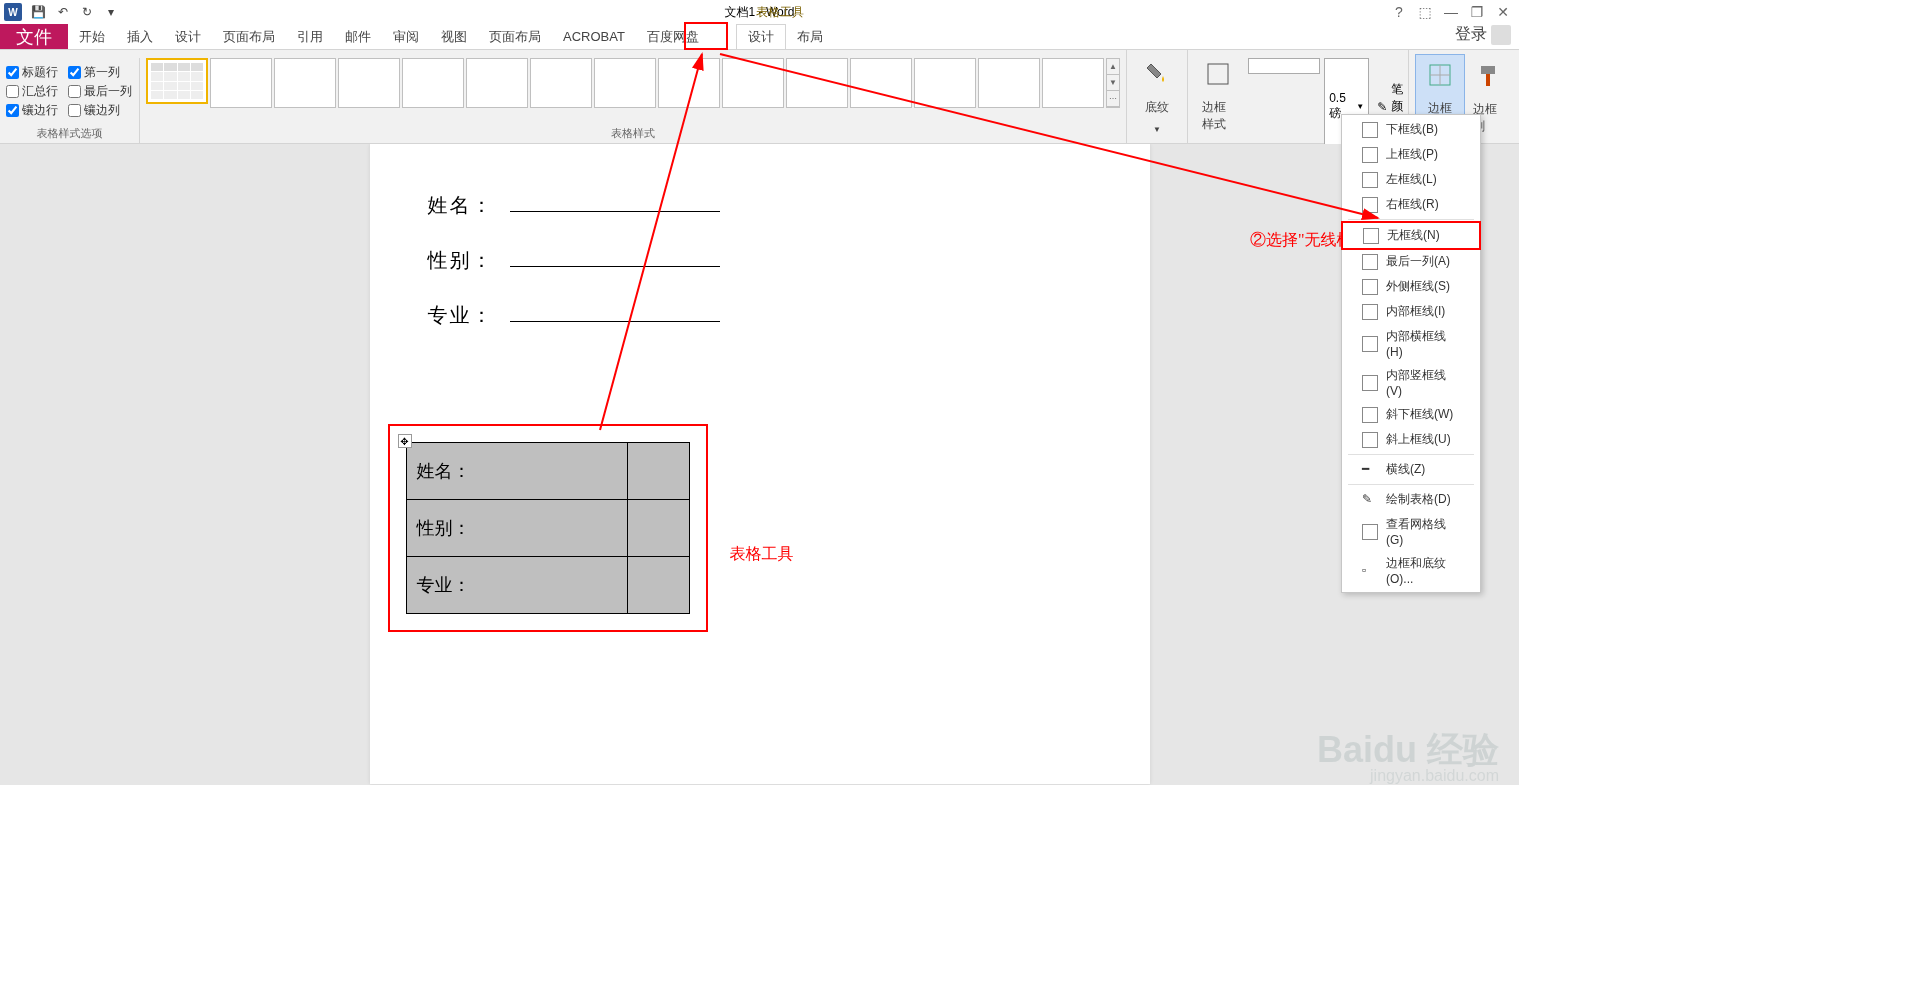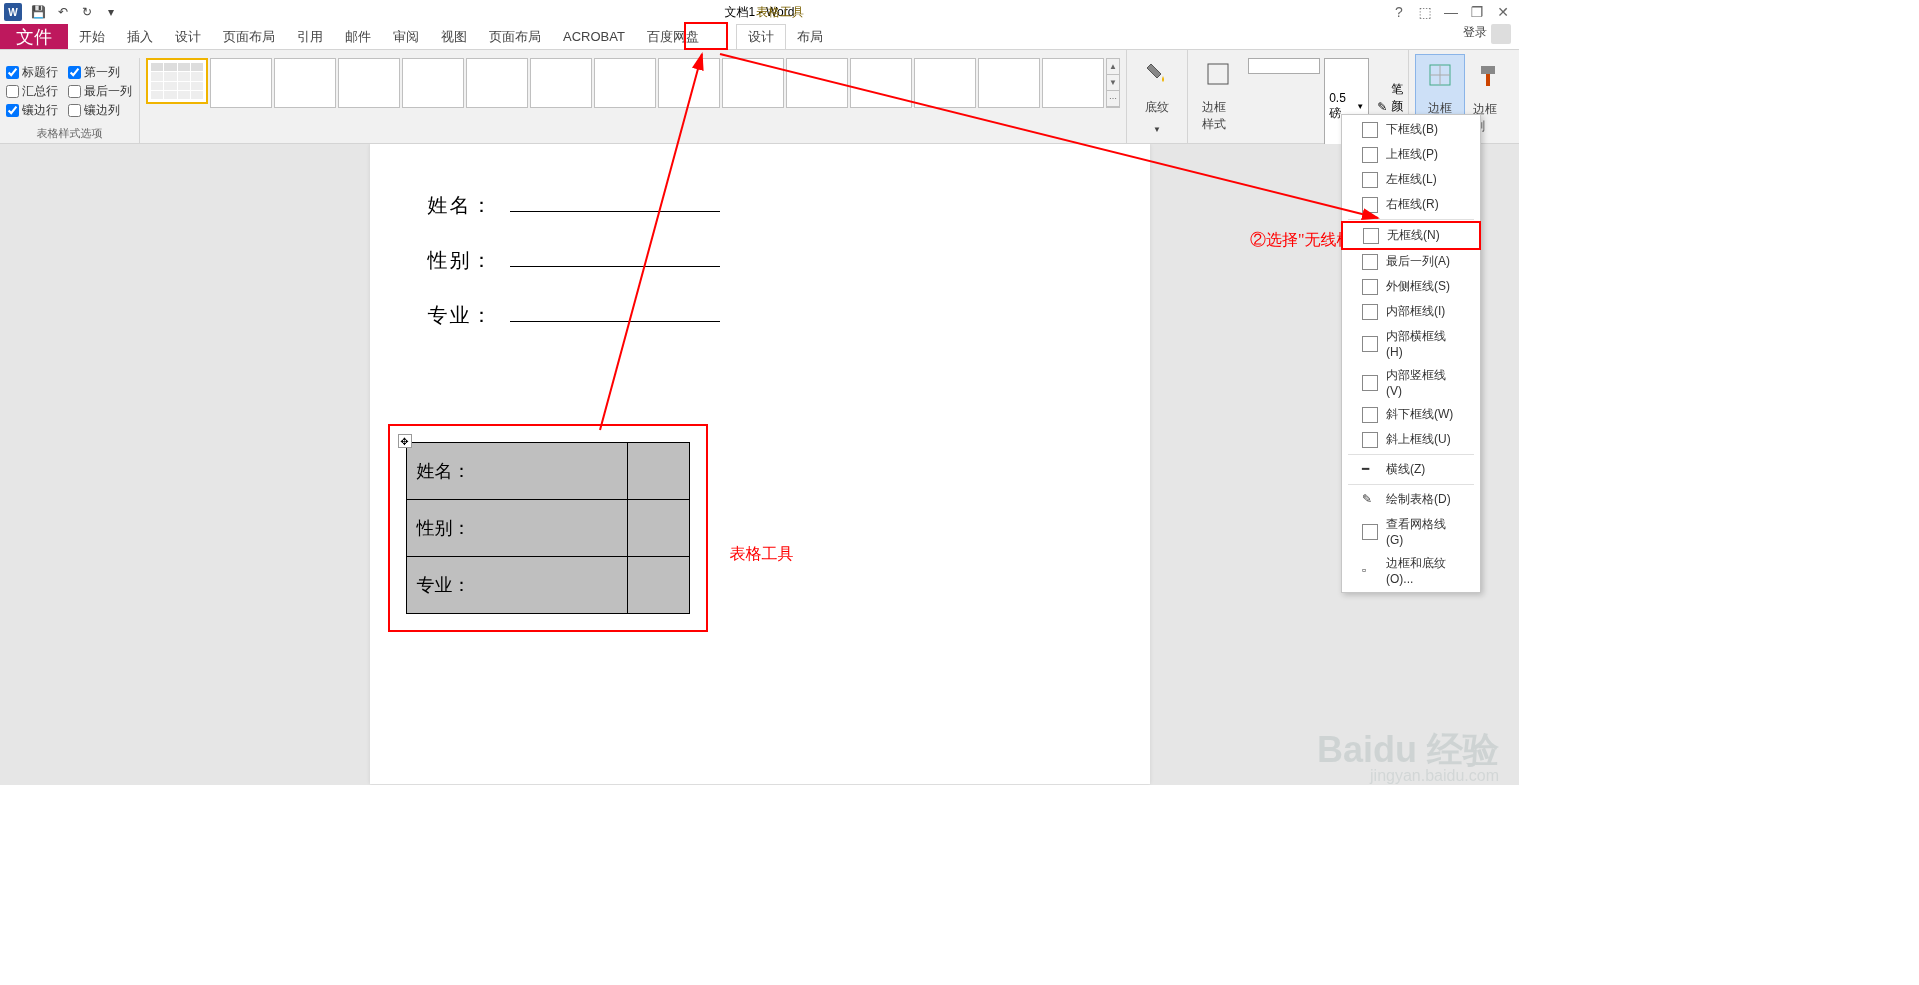--- a/index.html
+++ b/index.html
@@ -16,21 +16,21 @@
 .window-ctrl { width: 24px; height: 20px; display: flex; align-items: center; justify-content: center; color: #666; cursor: pointer; font-size: 14px; }
 
 
 .ribbon-tabs { height: 26px; display: flex; align-items: stretch; border-bottom: 1px solid #d4d4d4; position: relative; }
 .file-tab { background: #be185d; color: #fff; padding: 0 16px; display: flex; align-items: center; font-size: 18px; cursor: pointer; }
 .tab { padding: 0 11px; display: flex; align-items: center; font-size: 13px; color: #444; cursor: pointer; }
 .tab.active { border-bottom: 2px solid #2b579a; color: #2b579a; }
 .tab.contextual { color: #444; }
 .tab.contextual.active { background: #fff; border: 1px solid #d4d4d4; border-bottom: none; position: relative; z-index: 2; }
 .highlight-box { position: absolute; border: 2px solid red; pointer-events: none; }
-.login { position: absolute; right: 8px; font-size: 12px; color: #444; display: flex; gap: 4px; }
+.login { position: absolute; right: 8px; font-size: 16px; color: #444; display: flex; align-items: center; gap: 4px; }
 .avatar { width: 20px; height: 20px; background: #ddd; border-radius: 2px; }
 
 
 .ribbon { height: 94px; background: #f1f1f1; border-bottom: 1px solid #d4d4d4; display: flex; position: relative; }
 .ribbon-group { border-right: 1px solid #d4d4d4; padding: 4px 6px 0; display: flex; flex-direction: column; justify-content: space-between; }
 .group-label { font-size: 11px; color: #666; text-align: center; padding: 2px 0; }
 .checkbox-row { display: flex; gap: 10px; font-size: 12px; color: #333; margin: 2px 0; }
 .checkbox-row label { display: flex; align-items: center; gap: 3px; cursor: pointer; white-space: nowrap; }
 .checkbox-row input { width: 13px; height: 13px; }
 
@@ -200,20 +200,21 @@
       <div class="style-item"></div>
       <div class="style-item"></div>
       <div class="style-item"></div>
       <div class="style-item"></div>
       <div class="gallery-expand">
           <div>▲</div>
           <div>▼</div>
           <div>⋯</div>
         </div>
     </div>
+    <div class="group-label">表格样式</div>
   </div>
 
   <div class="ribbon-group">
     <div class="big-btn">
       <div class="icon-box">
         <svg width="28" height="28" viewBox="0 0 28 28">
             <path d="M8 4 L18 14 L14 18 L4 8 Z" fill="#888" stroke="#555"></path>
             <path d="M20 16 Q22 20 20 22 Q18 20 20 16" fill="#f0b400"></path>
           </svg>
       </div>

